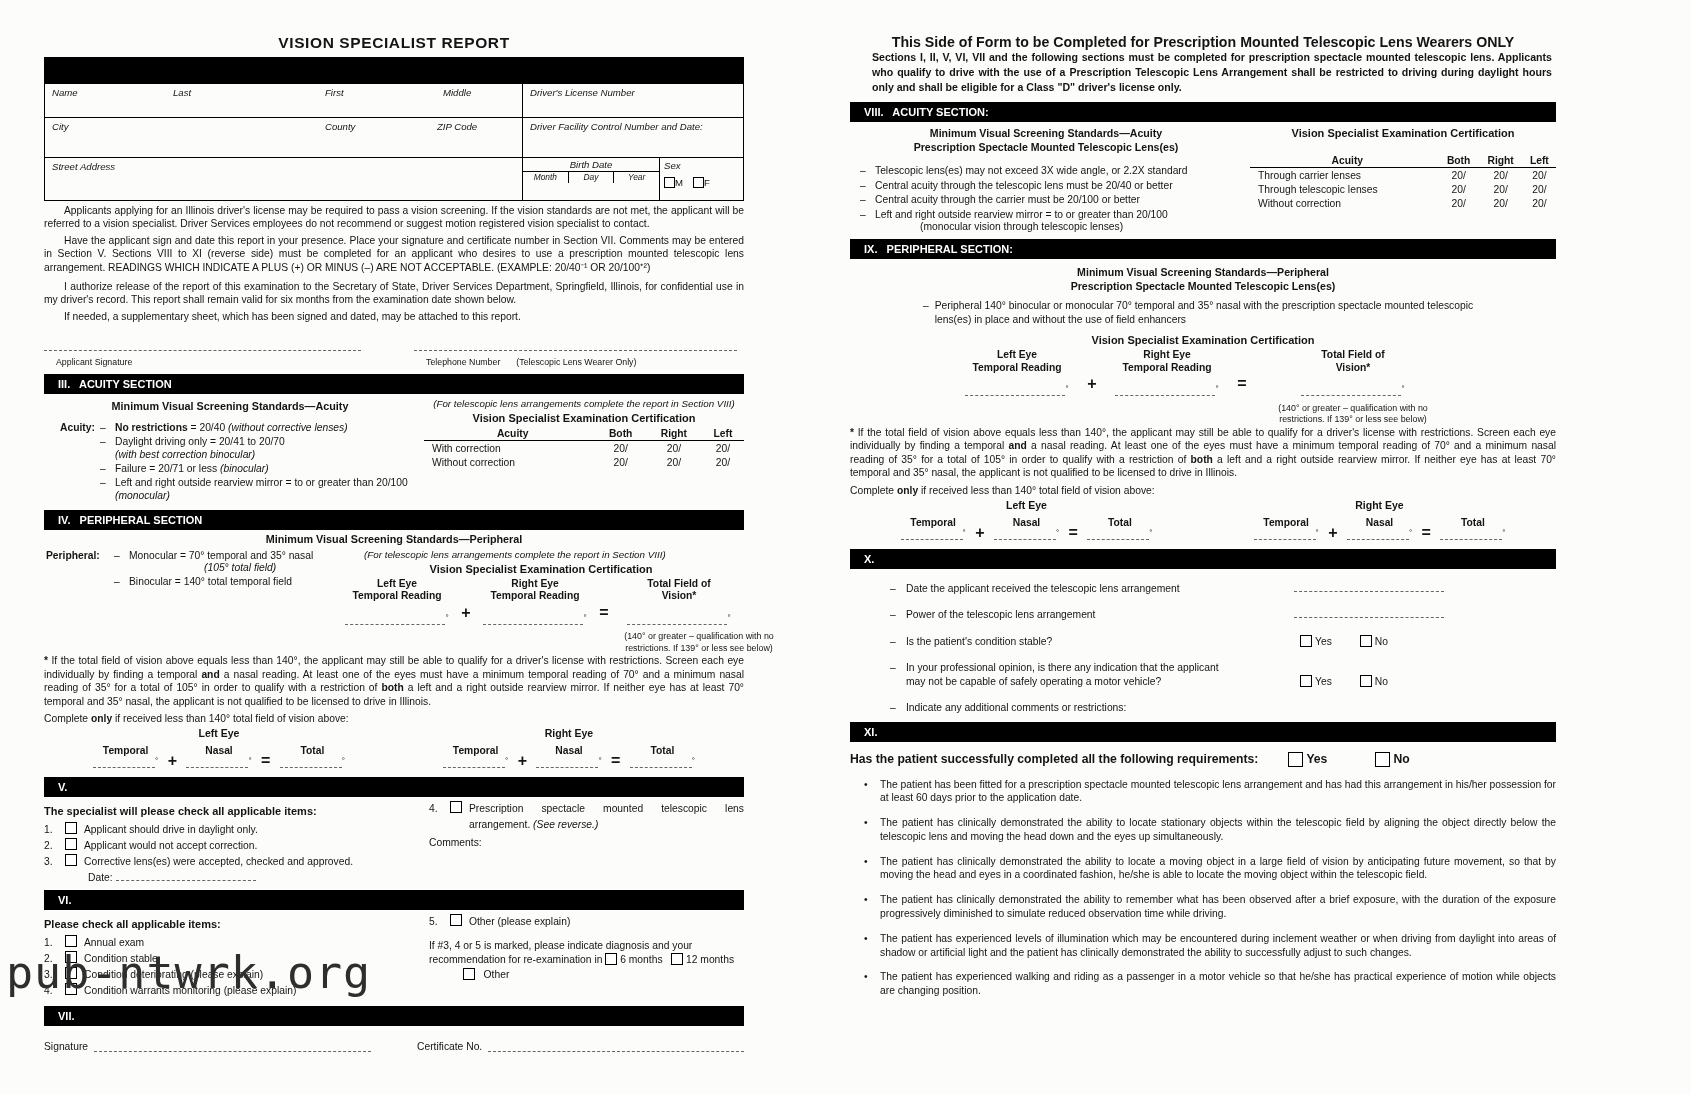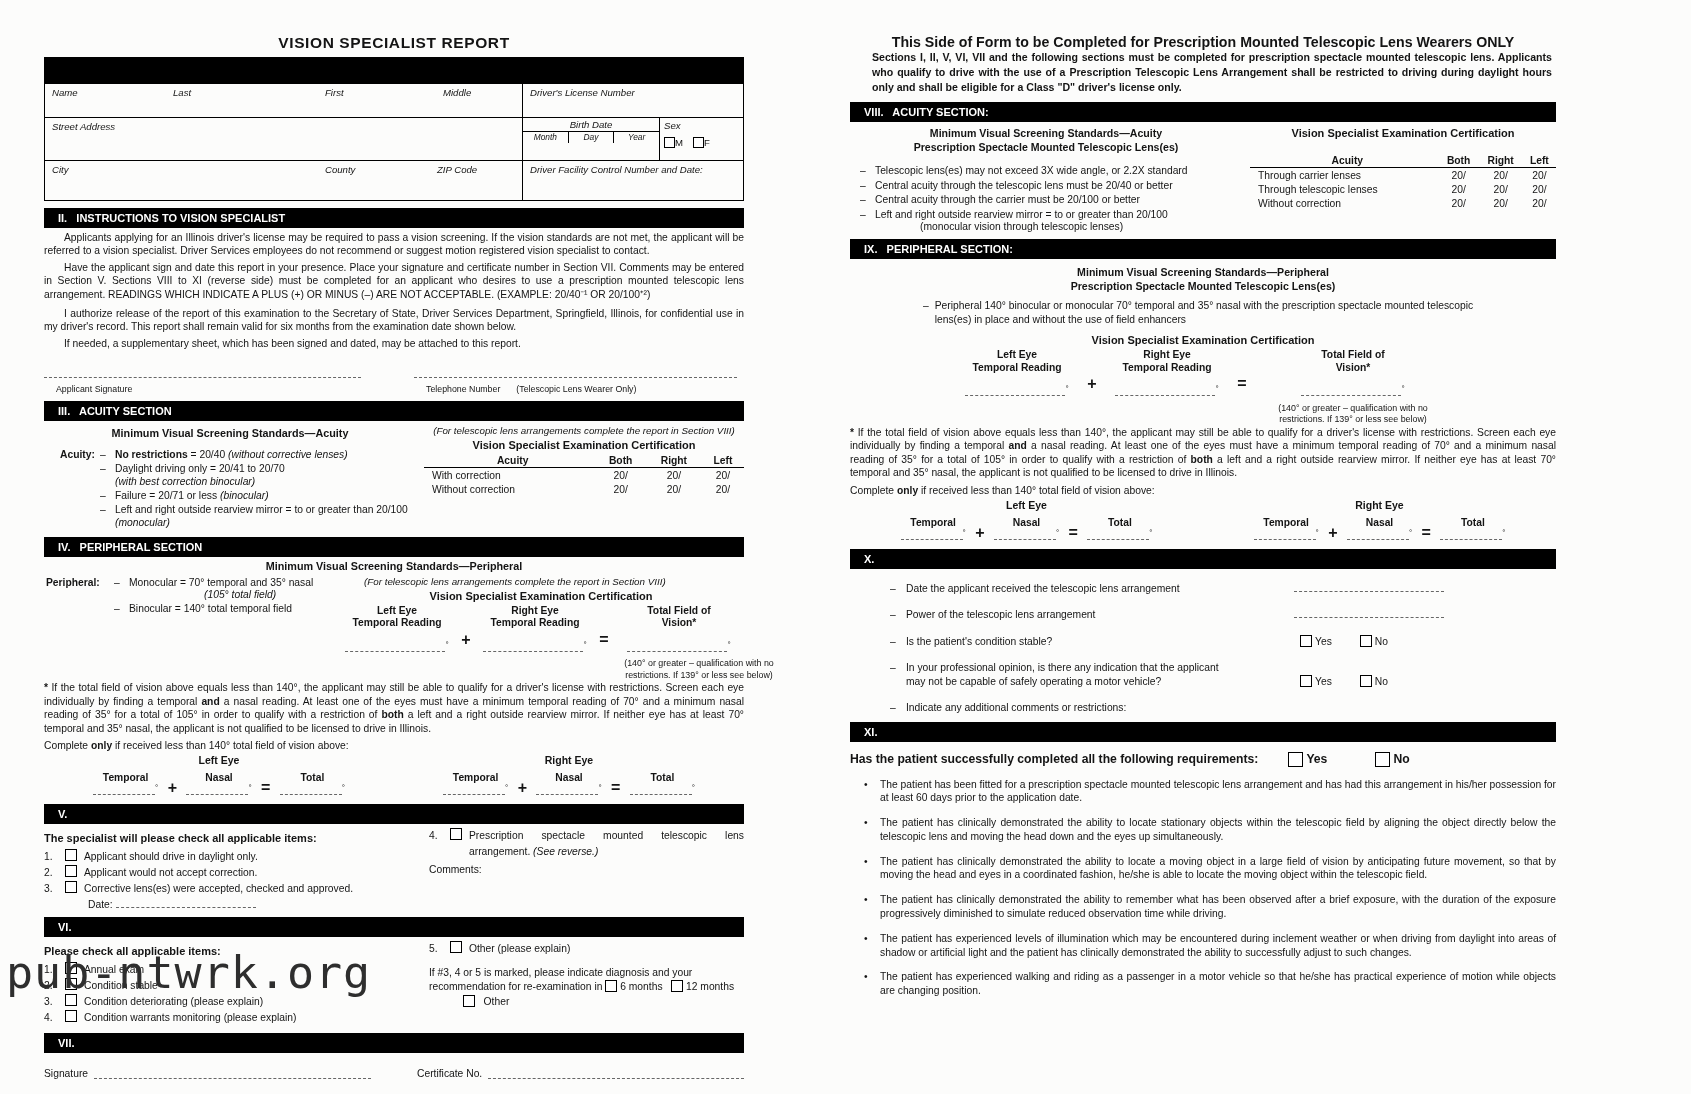--- a/index.html
+++ b/index.html
@@ -99,53 +99,52 @@
         <div class="cl" style="width:477px">
           <span style="left:7px">Name</span>
           <span style="left:128px">Last</span>
           <span style="left:280px">First</span>
           <span style="left:398px">Middle</span>
         </div>
         <div class="cl bl" style="flex:1">
           <span style="left:7px">Driver's License Number</span>
         </div>
       </div>
+      <div class="idrow" style="height:40px">
+        <div class="cl" style="width:477px">
+          <span style="left:7px">City</span>
+          <span style="left:280px">County</span>
+          <span style="left:392px">ZIP Code</span>
+        </div>
+        <div class="cl bl" style="flex:1">
+          <span style="left:7px">Driver Facility Control Number and Date:</span>
+        </div>
+      </div>
       <div class="idrow" style="height:43px">
         <div class="cl" style="width:477px">
           <span style="left:7px">Street Address</span>
         </div>
         <div class="bl bdcol">
           <div class="bdt it">Birth Date</div>
           <div class="bdsub">
             <div>Month</div>
             <div class="bl">Day</div>
             <div class="bl">Year</div>
           </div>
         </div>
         <div class="bl sexcol">
           <div>Sex</div>
           <div class="sexcbs">
             <span><span class="cb" style="width:11px;height:11px"></span><span>M</span></span>
             <span><span class="cb" style="width:11px;height:11px"></span><span>F</span></span>
           </div>
         </div>
       </div>
-      <div class="idrow" style="height:40px">
-        <div class="cl" style="width:477px">
-          <span style="left:7px">City</span>
-          <span style="left:280px">County</span>
-          <span style="left:392px">ZIP Code</span>
-        </div>
-        <div class="cl bl" style="flex:1">
-          <span style="left:7px">Driver Facility Control Number and Date:</span>
-        </div>
-      </div>
-    </div>
-
-    <div class="bar"><span>II.   INSTRUCTIONS TO VISION SPECIALIST</span></div>
+    </div>
+
     <div class="para ind">Applicants applying for an Illinois driver's license may be required to pass a vision screening. If the vision standards are not met, the applicant will be referred to a vision specialist. Driver Services employees do not recommend or suggest motion registered vision specialist to contact.</div>
     <div class="para ind">Have the applicant sign and date this report in your presence. Place your signature and certificate number in Section VII. Comments may be entered in Section V. Sections VIII to XI (reverse side) must be completed for an applicant who desires to use a prescription mounted telescopic lens arrangement. READINGS WHICH INDICATE A PLUS (+) OR MINUS (–) ARE NOT ACCEPTABLE.  (EXAMPLE:  20/40⁻¹ OR 20/100⁺²)</div>
     <div class="para ind" style="margin-top:6px">I authorize release of the report of this examination to the Secretary of State, Driver Services Department, Springfield, Illinois, for confidential use in my driver's record. This report shall remain valid for six months from the examination date shown below.</div>
     <div class="para ind">If needed, a supplementary sheet, which has been signed and dated, may be attached to this report.</div>
 
     <div class="fillrow">
       <div class="sigcol">
         <span class="blank w300" style="width:96%"></span>
         <div class="siglbl">Applicant Signature</div>
       </div>

